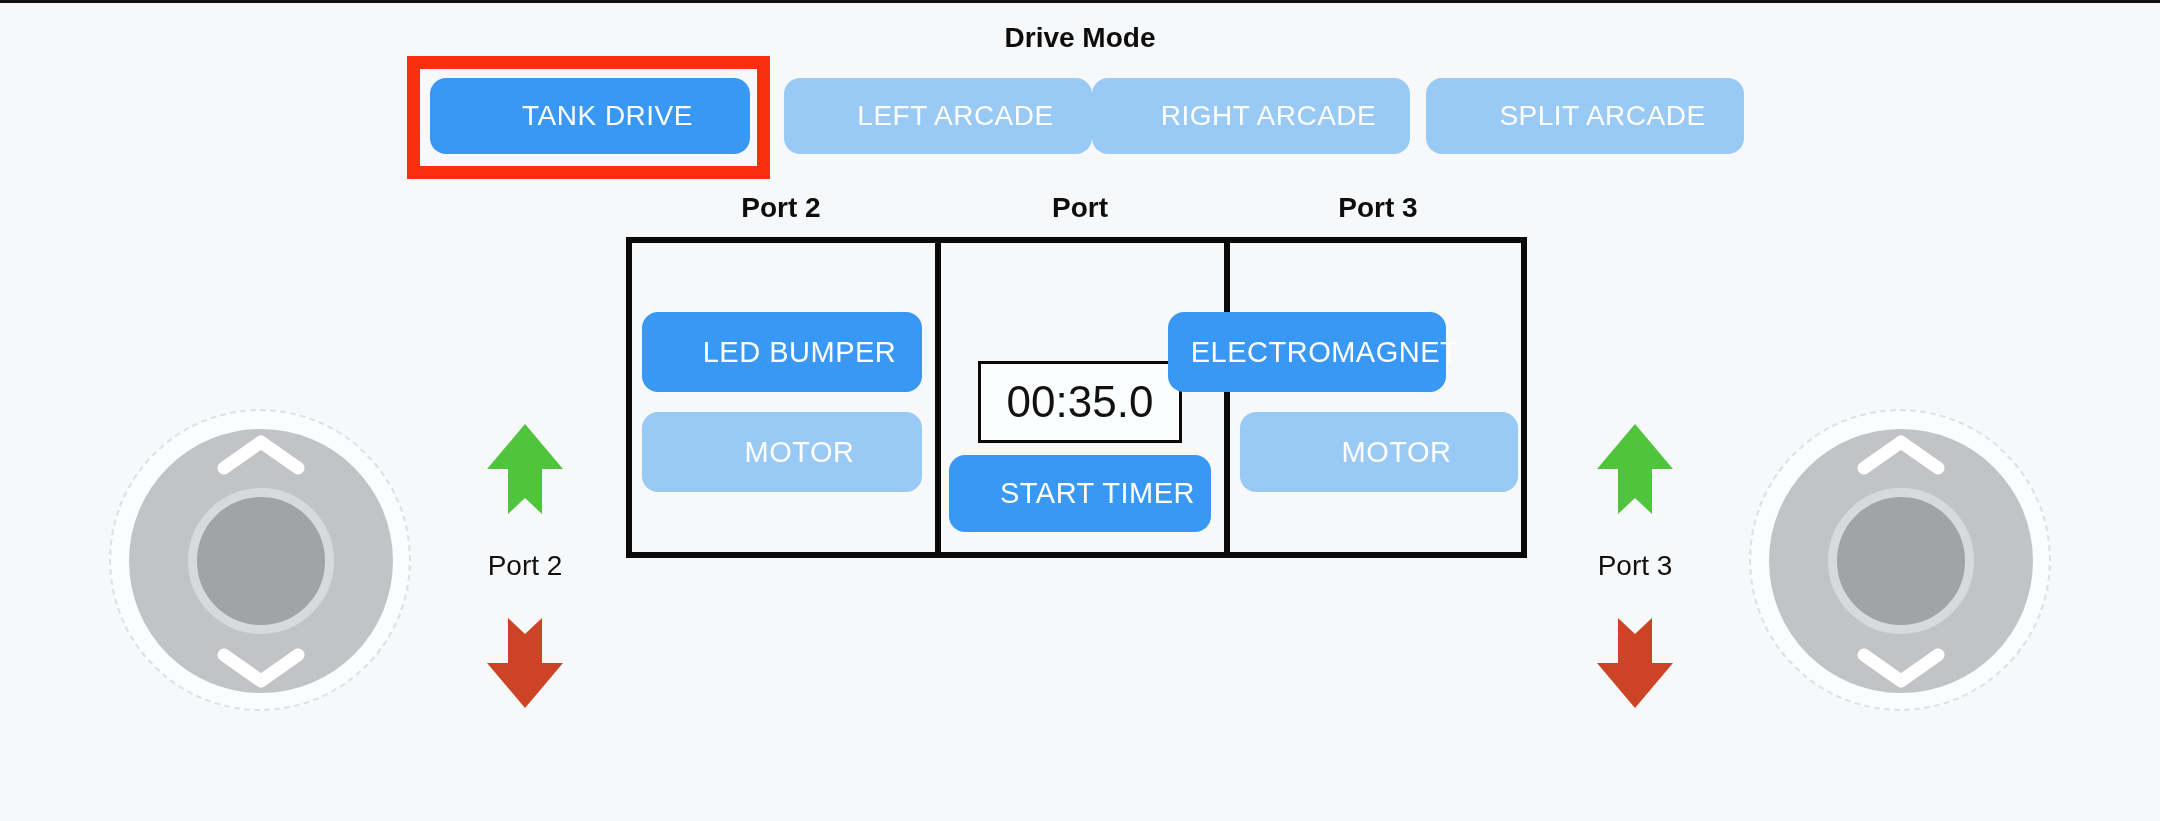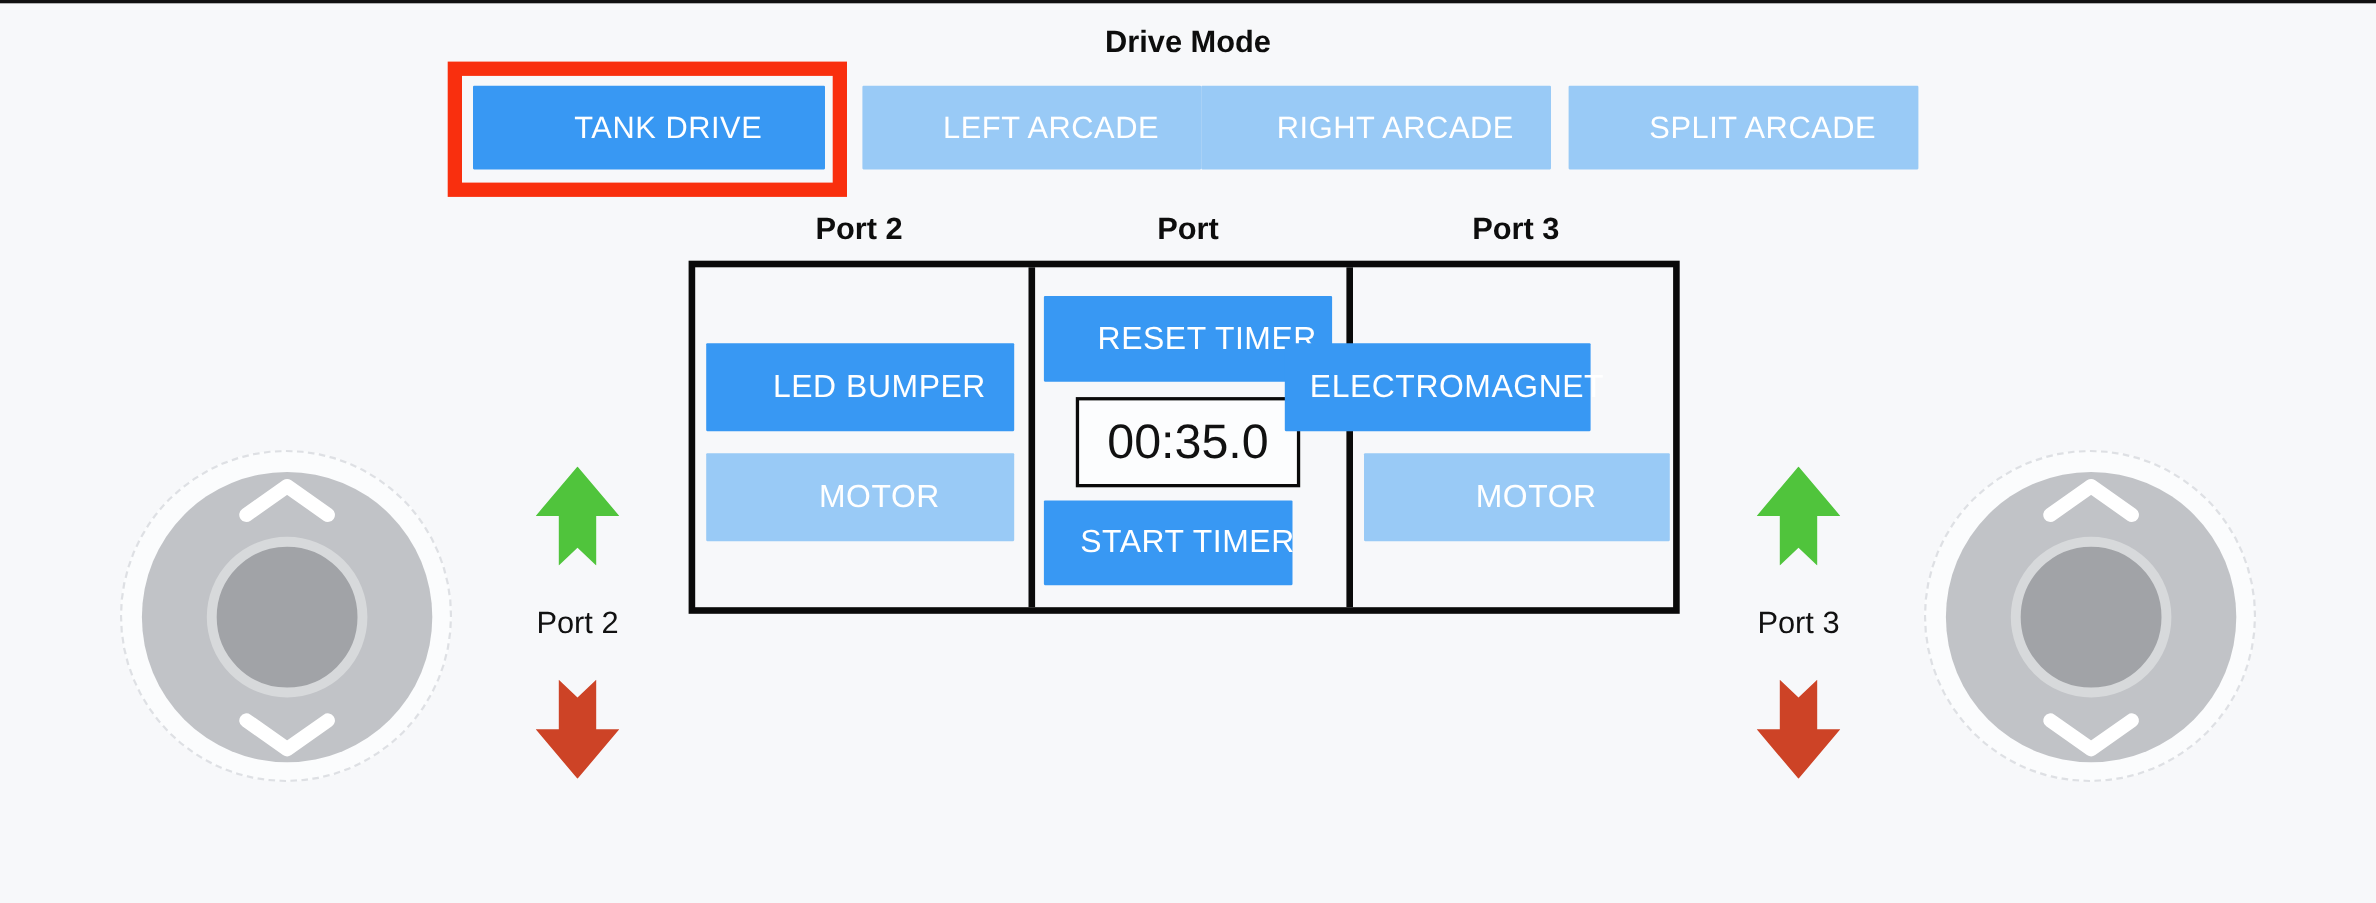--- a/index.html
+++ b/index.html
@@ -18,21 +18,21 @@
   }
   .section-title {
     position: absolute;
     transform: translateX(-50%);
     font-size: 28px; font-weight: 700; color: #0D0D0D;
     white-space: nowrap;
   }
   .btn {
     position: absolute;
     display: flex; align-items: center; justify-content: center;
-    border: none; border-radius: 1px;
+    border: none; border-radius: 16px;
     color: #FFFFFF; font-size: 28px;
     font-family: "Liberation Sans", sans-serif;
     letter-spacing: 0.5px; white-space: nowrap;
     cursor: pointer;
     padding-left: 35px;
   }
   .btn.active   { background: #3898F3; }
   .btn.inactive { background: #99CAF6; }
   .drive-btn { top: 78px; height: 76px; }
   .panel-btn { font-size: 29px; }
@@ -115,23 +115,22 @@
   <div class="section-title" style="left:1378px; top:192px;">Port 3</div>
 
   <div class="panel">
     <div class="divider" style="left:303px;"></div>
     <div class="divider" style="left:592px;"></div>
   </div>
 
   <button class="btn active panel-btn" style="left:642px; top:312px; width:280px; height:80px;">LED BUMPER</button>
   <button class="btn inactive panel-btn" style="left:642px; top:412px; width:280px; height:80px;">MOTOR</button>
 
-  <button class="btn active panel-btn" style="left:949px; top:269px; width:262px; height:78px;">RESET TIMER</button>
   <div class="timer-display">00:35.0</div>
-  <button class="btn active panel-btn" style="left:949px; top:455px; width:226px; height:77px;">START TIMER</button>
+  <button class="btn active panel-btn" style="left:949px; top:455px; width:262px; height:77px;">START TIMER</button>
 
   <button class="btn active panel-btn" style="left:1168px; top:312px; width:278px; height:80px;">ELECTROMAGNET</button>
   <button class="btn inactive panel-btn" style="left:1240px; top:412px; width:278px; height:80px;">MOTOR</button>
 
   <div class="joystick" style="left:109px;">
     <div class="pad"></div>
     <svg class="chev up" viewBox="0 0 92 44">
       <polyline points="9,35 46,9 83,35" fill="none" stroke="#FFFFFF" stroke-width="13" stroke-linecap="round" stroke-linejoin="round"></polyline>
     </svg>
     <svg class="chev down" viewBox="0 0 92 44">

